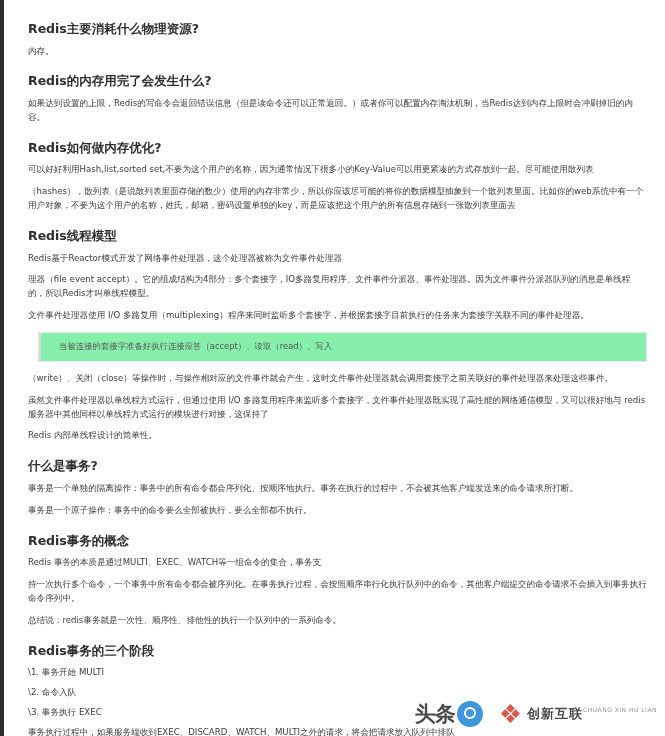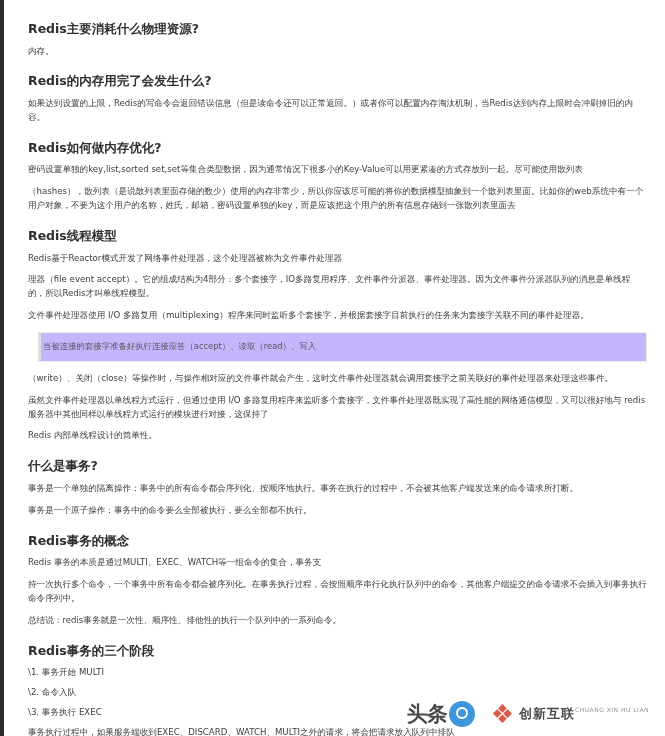--- a/index.html
+++ b/index.html
@@ -39,32 +39,32 @@
   }
   h3.first { }
   p {
     font-size: 8.6px;
     line-height: 1.62;
     margin: 0 0 8px 0;
     color: #3c3c3c;
   }
   p.tight { margin-bottom: 6px; }
   .note {
-    background: #c4b5fd;
+    background: #86efac;
     border: 1px solid #ececec;
     border-left: 3px solid #dcdcdc;
-    padding: 7px 2px;
+    padding: 7px 18px;
     margin: 9px 0 10px 10px;
     font-size: 8.4px;
     color: #555555;
     line-height: 1.6;
   }
   .watermark {
     position: absolute;
-    right: 16px;
+    right: 8px;
     bottom: 8px;
     display: flex;
     align-items: center;
     opacity: 0.92;
     pointer-events: none;
   }
   .wm-badge {
     font-size: 21px;
     font-weight: bold;
     color: #3a3a3a;
@@ -126,21 +126,21 @@
 <div class="page">
   <div class="leftbar"></div>
 
   <h3 class="first">Redis主要消耗什么物理资源?</h3>
   <p>内存。</p>
 
   <h3>Redis的内存用完了会发生什么?</h3>
   <p>如果达到设置的上限，Redis的写命令会返回错误信息（但是读命令还可以正常返回。）或者你可以配置内存淘汰机制，当Redis达到内存上限时会冲刷掉旧的内容。</p>
 
   <h3>Redis如何做内存优化?</h3>
-  <p>密码设置单独的key,list,sorted set,set等集合类型数据，因为通常情况下很多小的Key-Value可以用更紧凑的方式存放到一起。尽可能使用散列表</p>
+  <p>可以好好利用Hash,list,sorted set,不要为这个用户的名称，因为通常情况下很多小的Key-Value可以用更紧凑的方式存放到一起。尽可能使用散列表</p>
   <p>（hashes），散列表（是说散列表里面存储的数少）使用的内存非常少，所以你应该尽可能的将你的数据模型抽象到一个散列表里面。比如你的web系统中有一个用户对象，不要为这个用户的名称，姓氏，邮箱，密码设置单独的key，而是应该把这个用户的所有信息存储到一张散列表里面去</p>
 
   <h3>Redis线程模型</h3>
   <p>Redis基于Reactor模式开发了网络事件处理器，这个处理器被称为文件事件处理器</p>
   <p>理器（file event accept）。它的组成结构为4部分：多个套接字，IO多路复用程序、文件事件分派器、事件处理器。因为文件事件分派器队列的消息是单线程的，所以Redis才叫单线程模型。</p>
   <p>文件事件处理器使用 I/O 多路复用（multiplexing）程序来同时监听多个套接字，并根据套接字目前执行的任务来为套接字关联不同的事件处理器。</p>
 
   <div class="note">当被连接的套接字准备好执行连接应答（accept）、读取（read）、写入</div>
 
   <p>（write）、关闭（close）等操作时，与操作相对应的文件事件就会产生，这时文件事件处理器就会调用套接字之前关联好的事件处理器来处理这些事件。</p>

